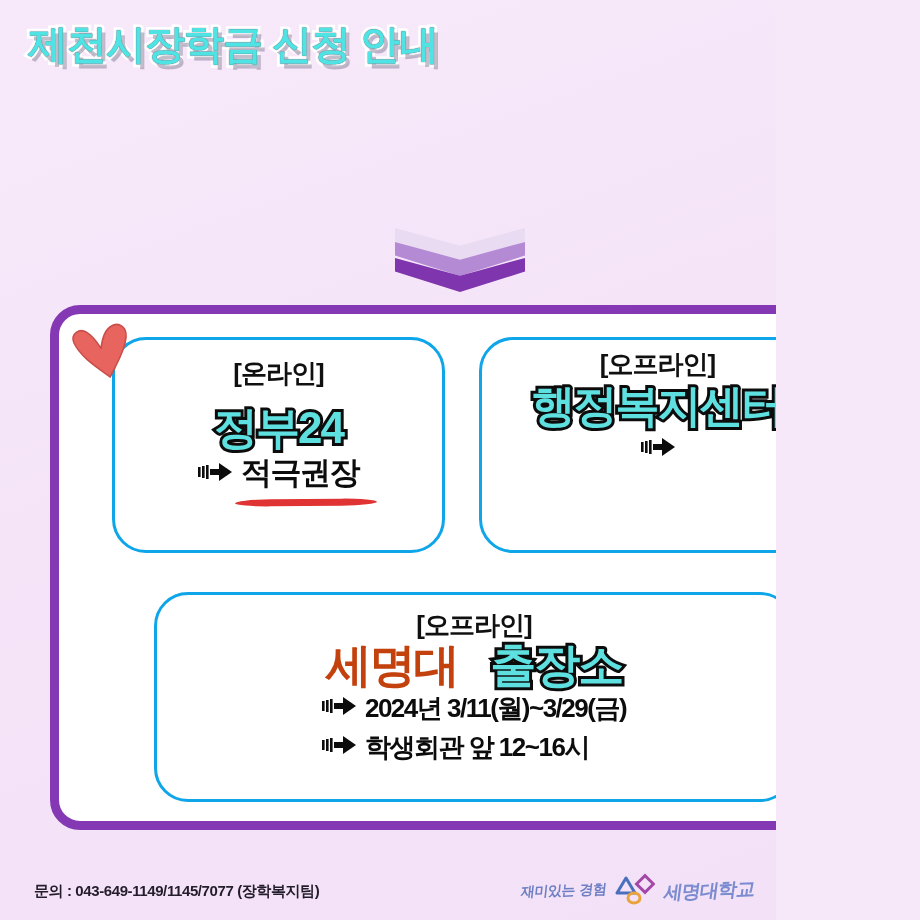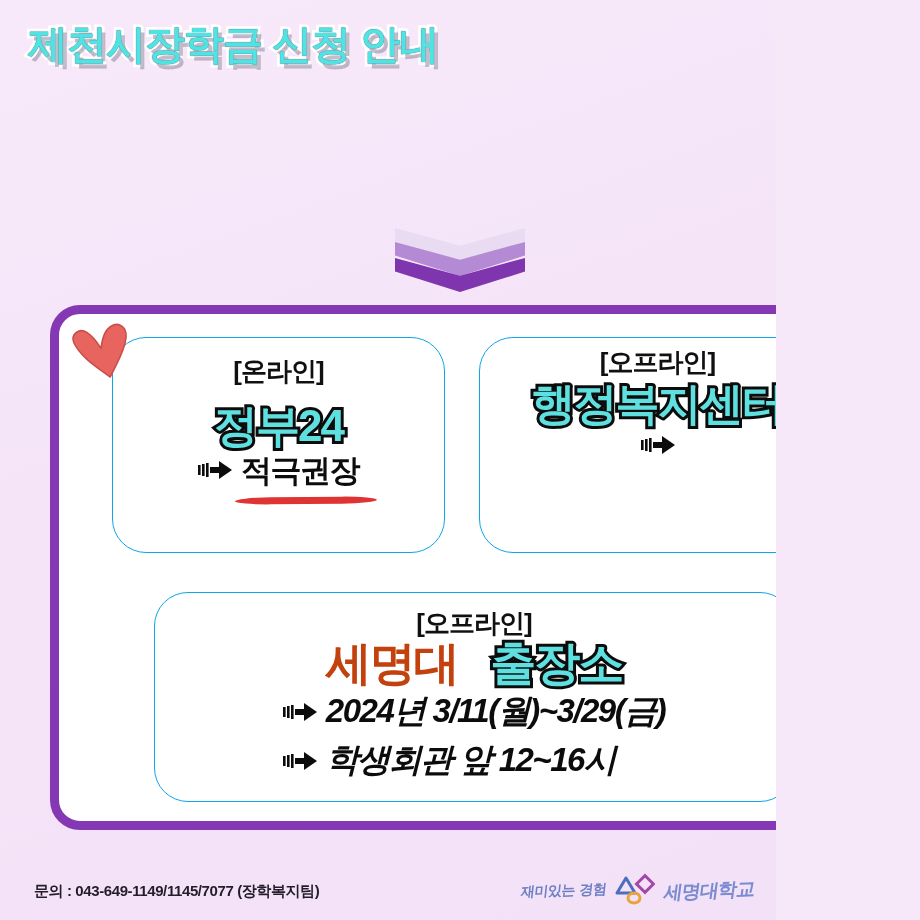--- a/index.html
+++ b/index.html
@@ -129,21 +129,21 @@
     box-sizing: border-box;
     border: 9px solid #8438b4;
     border-radius: 30px;
     background: #ffffff;
   }
 
   
   .card {
     position: absolute;
     box-sizing: border-box;
-    border: 1px solid #0ea5e9;
+    border: 3px solid #0ea5e9;
     border-radius: 34px;
     background: #ffffff;
     display: flex;
     flex-direction: column;
     align-items: center;
   }
   .card-online  { left: 53px;  top: 23px;  width: 333px; height: 216px; }
   .card-center  { left: 420px; top: 23px;  width: 357px; height: 216px; }
   .card-bottom  { left: 95px;  top: 278px; width: 640px; height: 210px; }
 
@@ -185,21 +185,21 @@
   .bullet {
     display: flex;
     align-items: center;
     gap: 9px;
     font-size: 31px;
     font-weight: 900;
     color: #0c0c0c;
     letter-spacing: -1.5px;
     white-space: nowrap;
   }
-  .card-bottom .bullet { font-size: 33px; font-style: italic; }
+  .card-bottom .bullet { font-size: 26px; }
   .arrow-ico {
     display: inline-block;
     flex: 0 0 auto;
   }
   .bullet-text { position: relative; }
 
   .redline {
     position: absolute;
     left: -6px;
     right: -18px;

